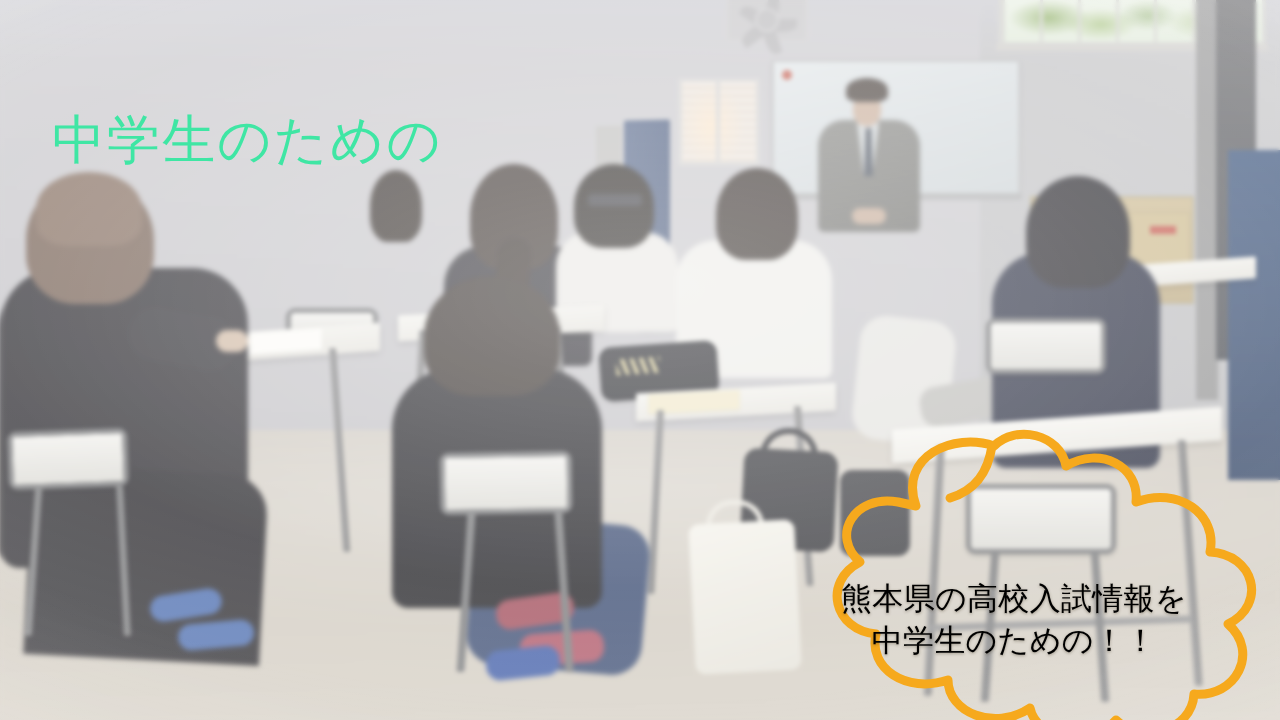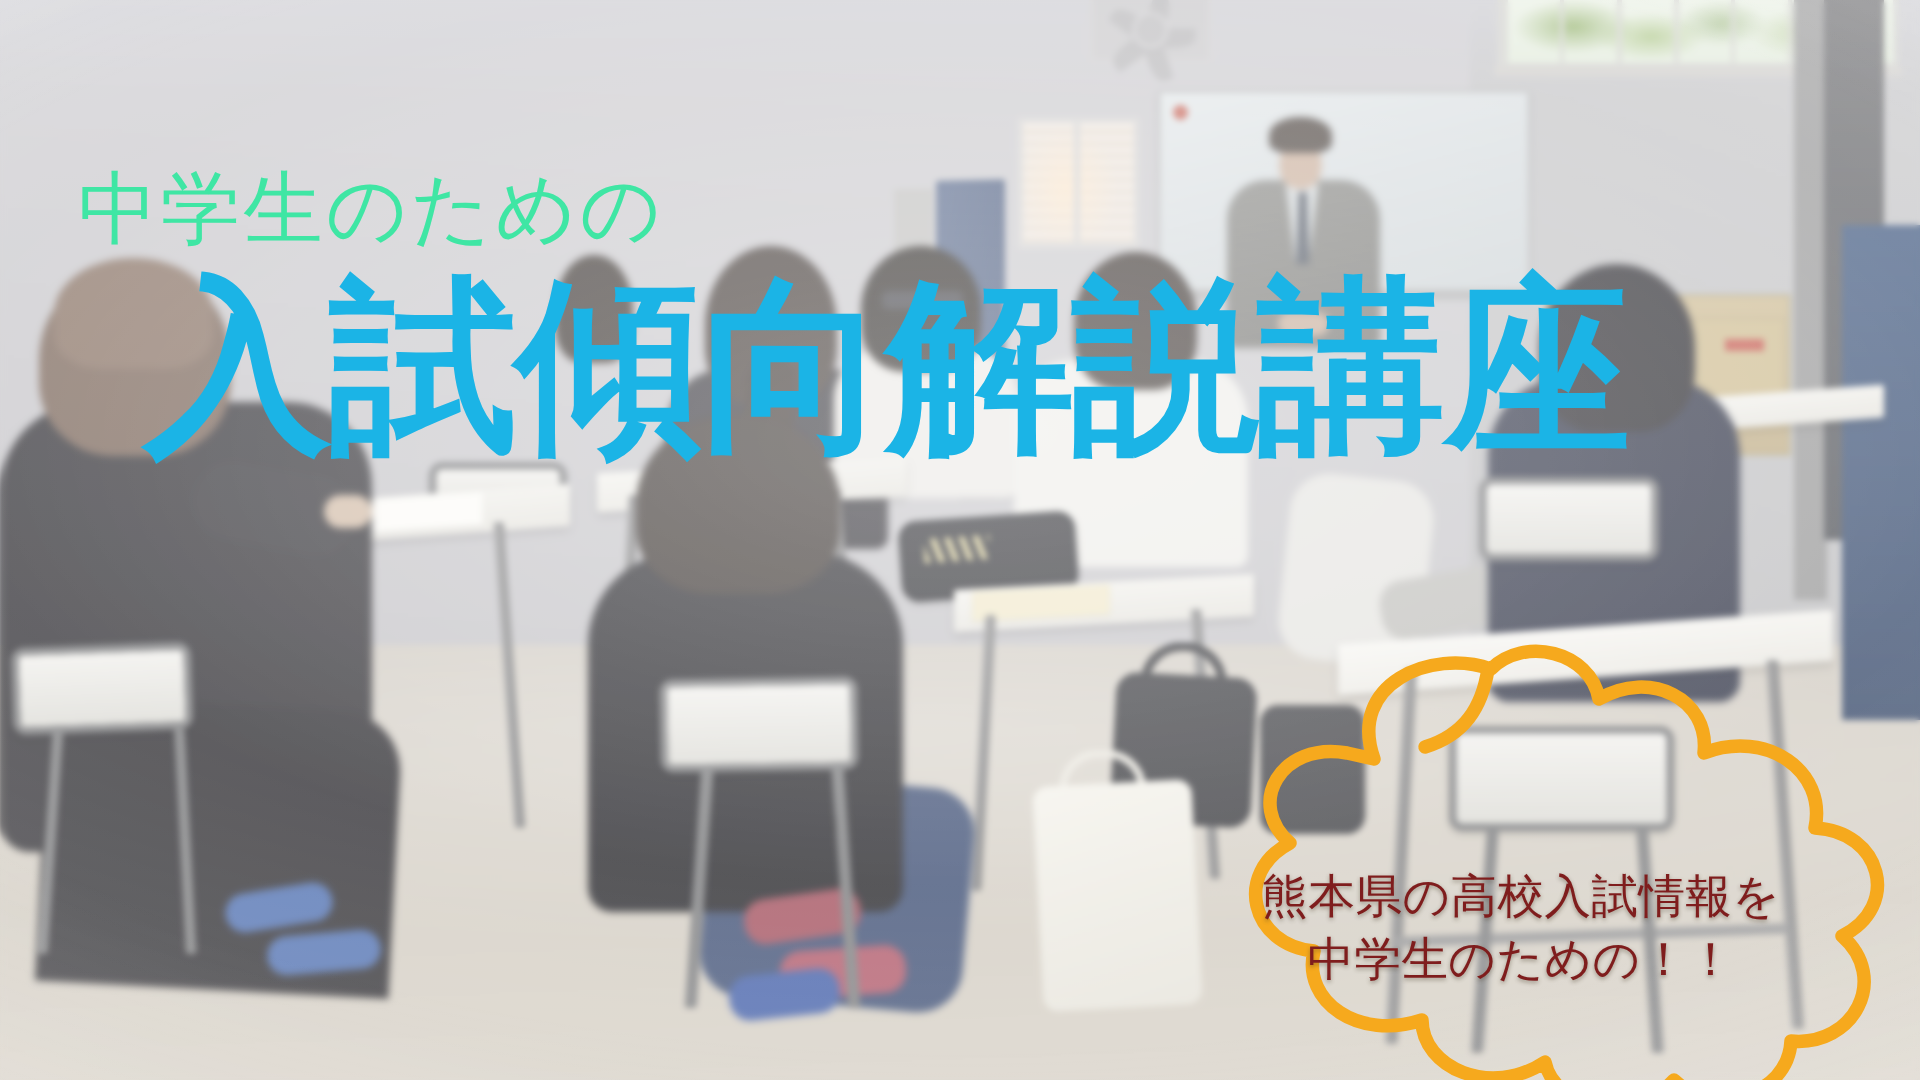--- a/index.html
+++ b/index.html
@@ -393,40 +393,39 @@
     <div class="ph chair-leg clD1"></div>
     <div class="ph chair-leg clD2"></div>
 
     <div class="softblur"></div>
     <div class="haze"></div>
     <div class="vignette"></div>
   </div>
 
   <div class="kicker" style="color: rgb(63, 230, 164);">中学生のための</div>
 
-  <div class="headline" style="color: rgb(27, 180, 230);">入試傾向解説講座</div>
 
   <div class="callout">
     <svg viewBox="0 0 532 300" preserveAspectRatio="none">
       <path id="cloudpath" fill="none" stroke-width="9" stroke-linecap="round" stroke-linejoin="round" d="M 168 74
                C 150 24, 206 0, 246 14
                C 268 -8, 312 2, 318 34
                C 352 14, 392 34, 388 70
                C 430 54, 470 82, 462 120
                C 506 122, 520 172, 480 192
                C 512 220, 488 266, 446 262
                C 444 300, 392 312, 368 288
                C 340 320, 288 306, 282 276
                C 246 300, 200 280, 200 248
                C 158 262, 120 236, 128 202
                C 86 198, 74 150, 112 130
                C 82 104, 106 62, 150 70
                Z" stroke="#F6A91D"></path>
       <path id="cloudtail" fill="none" stroke-width="9" stroke-linecap="round" stroke-linejoin="round" d="M 244 14 C 240 40, 228 58, 202 66" stroke="#F6A91D"></path>
     </svg>
 
-    <div class="callout-text" style="color: #7f1d1d;">
+    <div class="callout-text" style="color: #000000;">
       <span>熊本県の高校入試情報を</span>
       <span class="l2">中学生のための！！</span>
     </div>
   </div>
 
 </div>
 
 </body></html>

